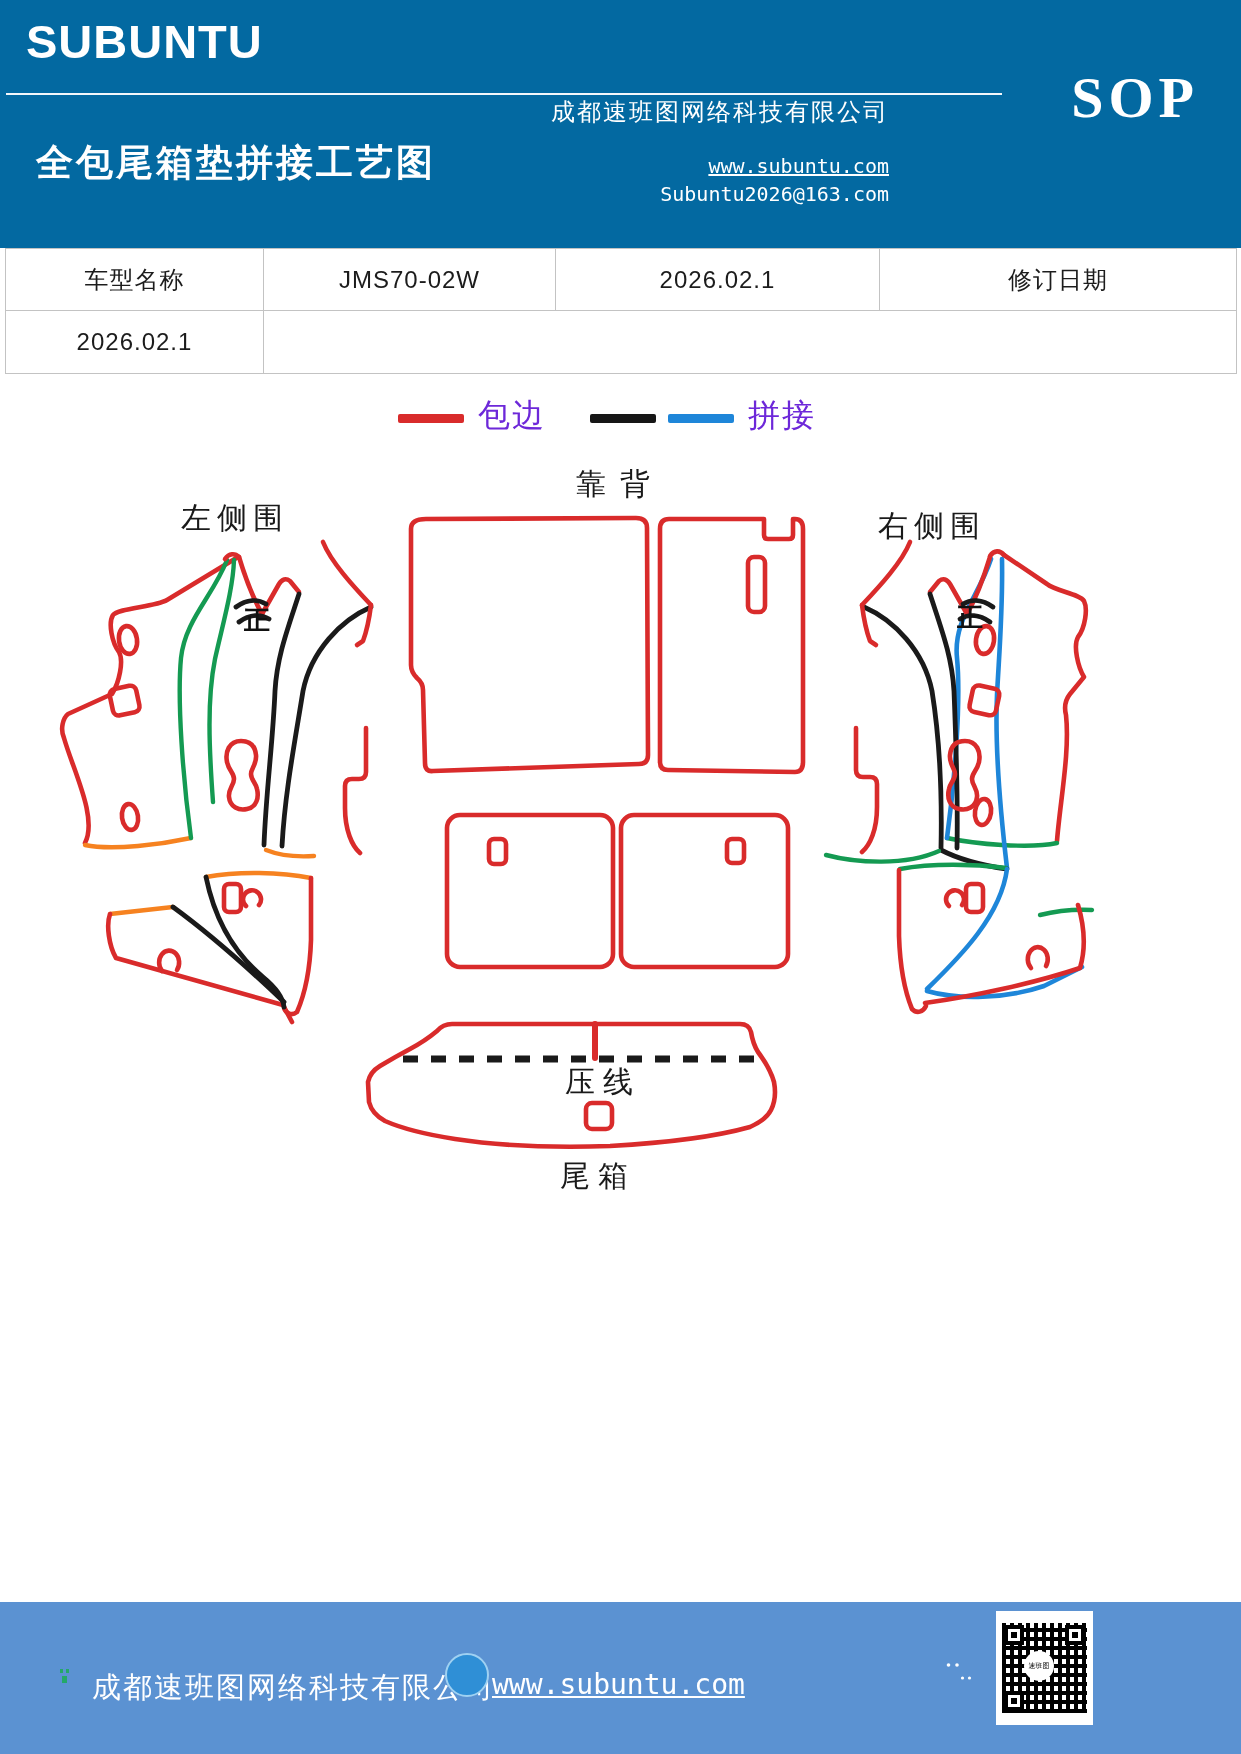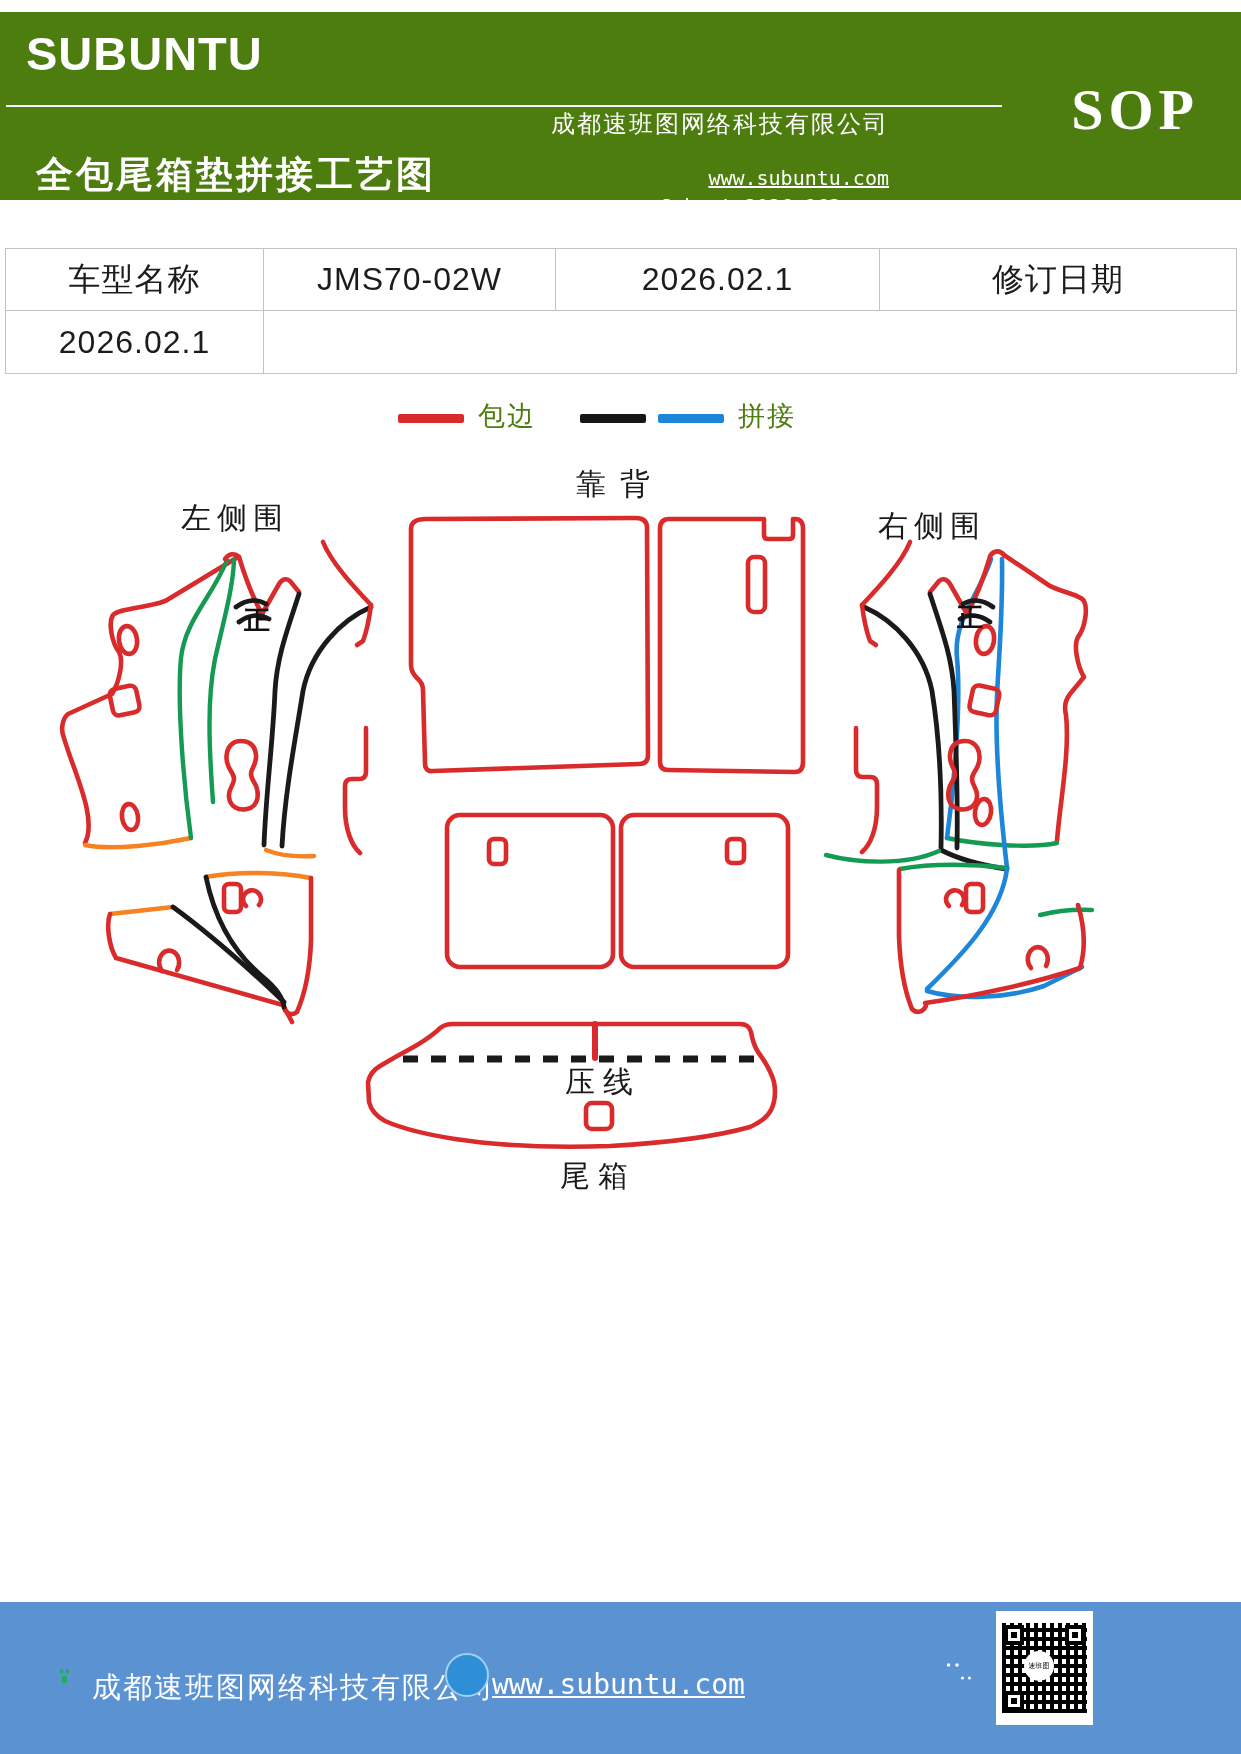--- a/index.html
+++ b/index.html
@@ -1,48 +1,48 @@
 <!DOCTYPE html>
 <html><head>
 <meta charset="utf-8">
 <style>
   html,body{margin:0;padding:0;background:#888;}
   #page{position:relative;width:1241px;height:1754px;background:#ffffff;overflow:hidden;
         font-family:"Liberation Sans",sans-serif;margin:0 auto;}
   
-  .header{position:absolute;left:0;top:12px;width:1241px;height:188px;background:#4d7c0f;}
+  .header{position:absolute;left:0;top:0;width:1241px;height:248px;background:#0369a1;}
   .logo{position:absolute;left:26px;top:14px;color:#fff;font-size:47px;font-weight:800;
         letter-spacing:1px;font-family:"Liberation Sans",sans-serif;}
   .header-rule{position:absolute;left:6px;top:93px;width:996px;height:2px;background:#f4f7fb;}
   .doc-title{position:absolute;left:28px;top:138px;color:#fff;font-size:37px;font-weight:600;
         letter-spacing:3px;margin-left:8px;}
   .header-right{position:absolute;right:352px;top:96px;text-align:right;color:#fff;}
   .company-line{font-size:24px;letter-spacing:2px;font-family:"DejaVu Serif","Liberation Serif",serif;}
   .url-line{margin-top:26px;font-size:20px;text-decoration:underline;
         font-family:"DejaVu Sans Mono","Liberation Mono",monospace;}
   .email-line{margin-top:4px;font-size:20px;
         font-family:"DejaVu Sans Mono","Liberation Mono",monospace;}
   .sop{position:absolute;right:42px;top:64px;color:#fff;font-size:58px;font-weight:700;
         letter-spacing:5px;font-family:Liberation Serif, serif;}
   
   .info-table{position:absolute;left:5px;top:248px;width:1230px;height:124px;
         display:grid;grid-template-columns:258px 292px 324px 356px;grid-template-rows:62px 62px;
         border:1px solid #c3c3c3;background:#fff;}
   .cell{border-right:1px solid #c3c3c3;border-bottom:1px solid #c3c3c3;
         display:flex;align-items:center;justify-content:center;
-        font-size:32px;color:#1c1c1c;letter-spacing:1px;}
+        font-size:24px;color:#1c1c1c;letter-spacing:1px;}
   .cell:nth-child(4n){border-right:none;}
   .cell:nth-child(n+5){border-bottom:none;}
   
   .legend{position:absolute;left:398px;top:400px;height:36px;display:flex;align-items:center;}
   .swatch{width:66px;height:9px;border-radius:2px;}
   .sw-red{background:#d92b2b;}
   .sw-black{background:#161616;}
   .sw-blue{background:#1e86d9;}
-  .legend-label{font-size:27px;color:#4d7c0f;letter-spacing:2px;margin:0 10px 4px 14px;}
+  .legend-label{font-size:32px;color:#6d28d9;letter-spacing:2px;margin:0 10px 4px 14px;}
   .gap24{width:34px;}
   .gap10{width:12px;}
   
   .diagram-svg{position:absolute;left:0;top:390px;}
   .dg-label{position:absolute;color:#1a1a1a;font-size:30px;letter-spacing:6px;font-weight:500;}
   .dg-mark{position:absolute;color:#111;font-size:26px;font-weight:700;}
   path,ellipse,rect.svg-cut{fill:none;stroke-linecap:round;stroke-linejoin:round;}
   .st-red{stroke:#d92b2b;stroke-width:4.6;}
   .st-black{stroke:#1a1a1a;stroke-width:4.8;}
   .st-green{stroke:#149a52;stroke-width:4.4;}

